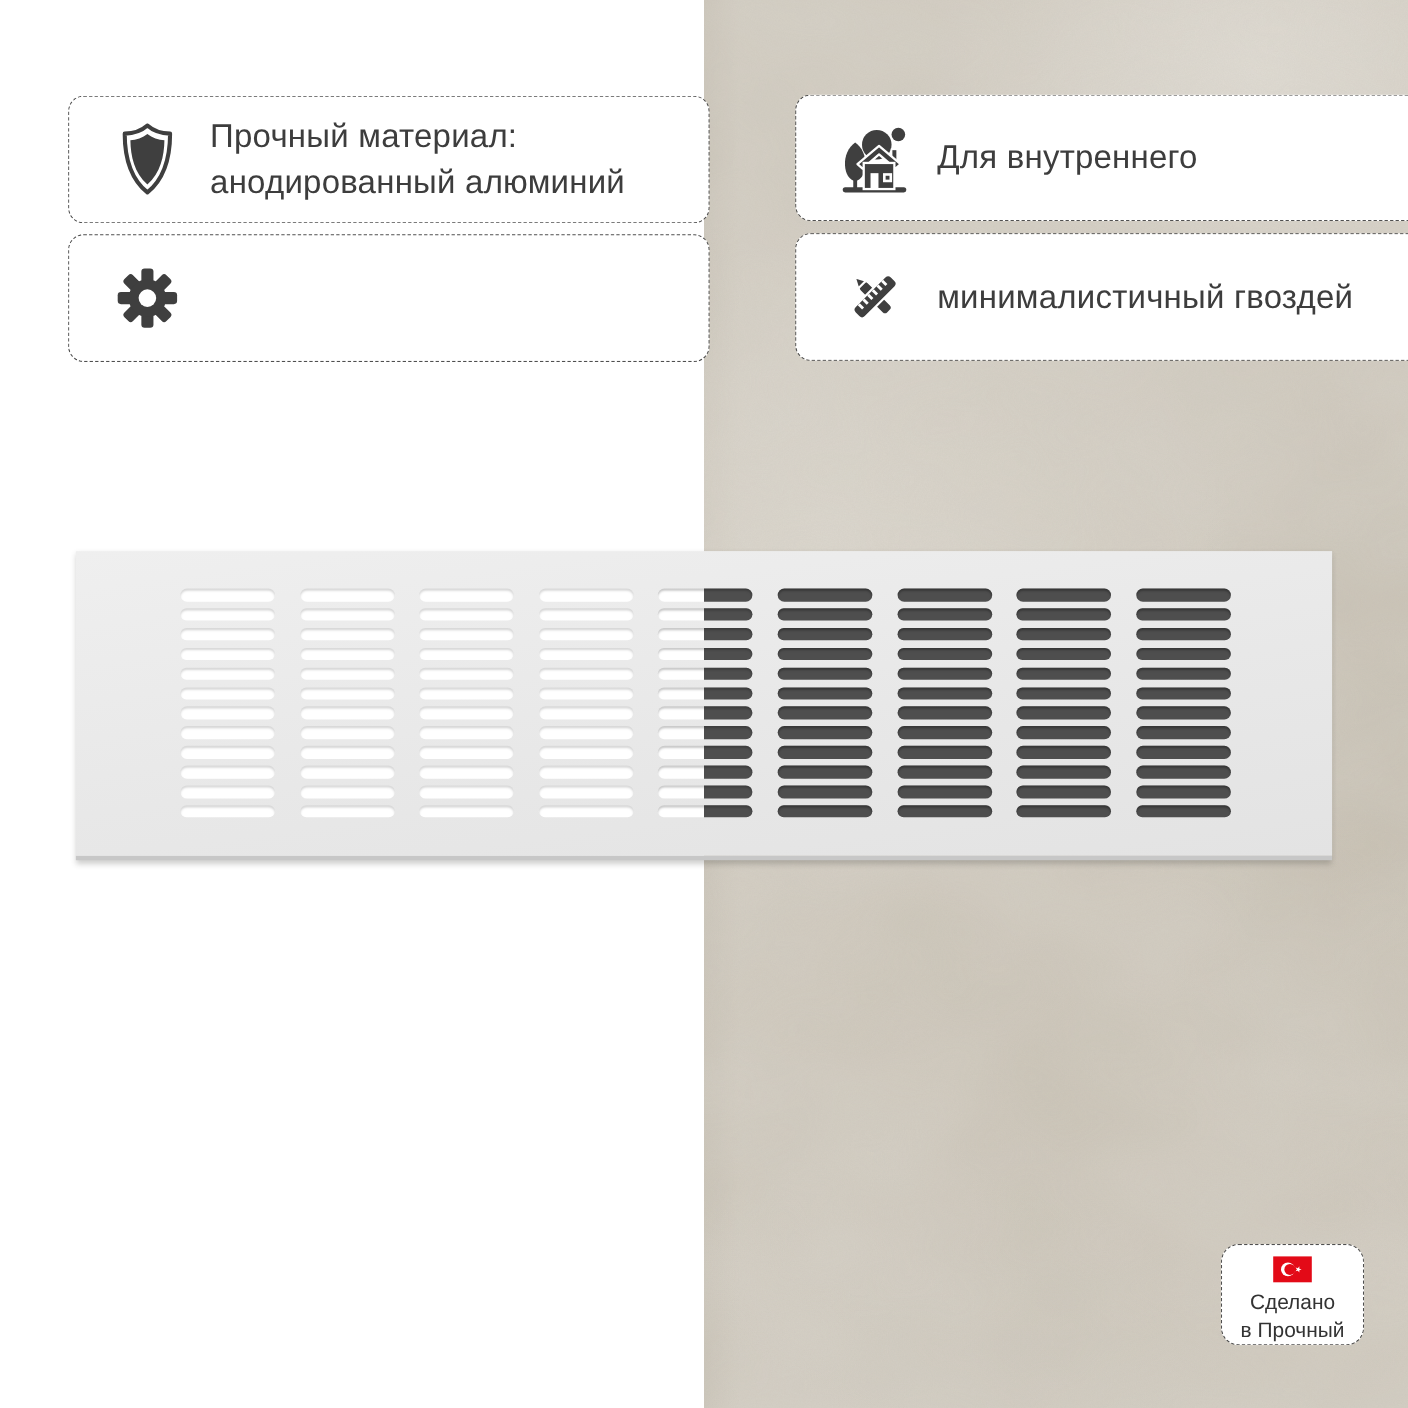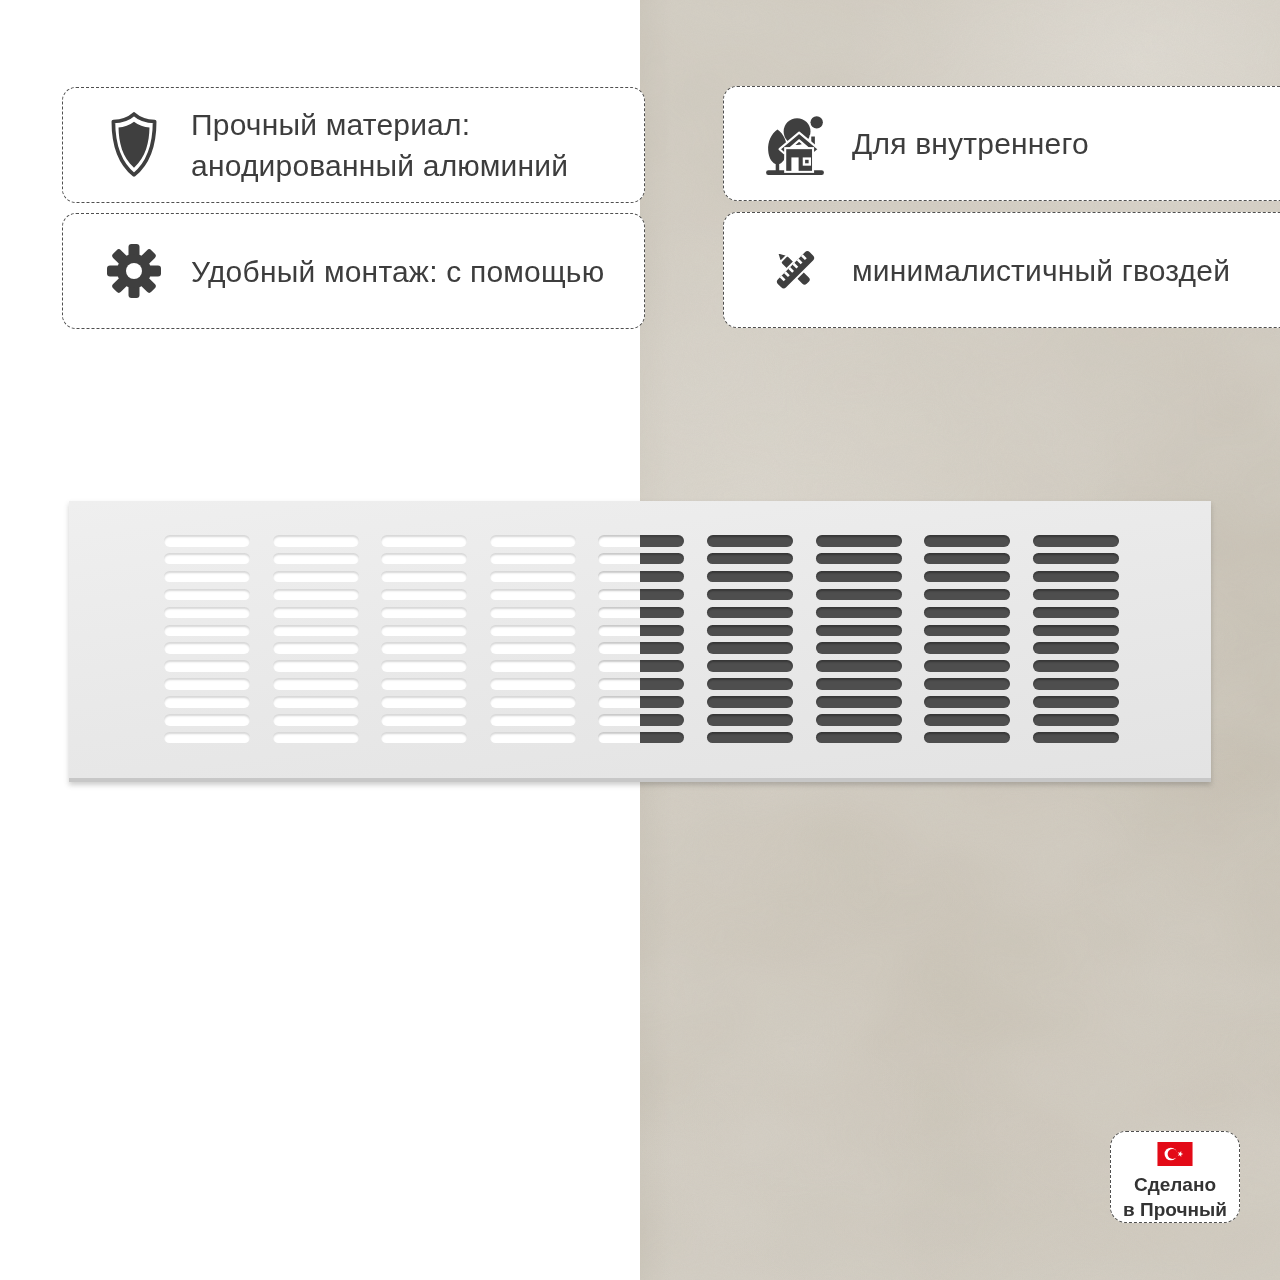--- a/index.html
+++ b/index.html
@@ -39,21 +39,21 @@
   .slot{position:absolute;border-radius:7px;}
   .slot.white{background:#ffffff;box-shadow:inset 0 2px 2px rgba(0,0,0,0.16);}
   .slot.dark{background:#4e4e4e;box-shadow:inset 0 2px 2px rgba(0,0,0,0.30);}
   .slot.split{box-shadow:inset 0 2px 2px rgba(0,0,0,0.22);}
 
   
   .badge{position:absolute;left:1110px;top:1131px;width:130px;height:92px;background:#ffffff;
     border:1.5px dashed #4f4f4f;border-radius:16px;box-sizing:border-box;
     display:flex;flex-direction:column;align-items:center;padding-top:10px;}
   .badge .flag{margin-bottom:6px;}
-  .badge-line{color:#333333;font-size:19px;font-weight:bold;line-height:25px;text-align:center;}
+  .badge-line{color:#333333;font-size:19px;font-weight:normal;line-height:25px;text-align:center;}
 </style>
 </head>
 <body>
 
 <div class="canvas">
 
   <div class="bg-left"></div>
 
   <div class="bg-right">
     <svg class="noise" width="640" height="1280">
@@ -94,21 +94,20 @@
           <rect x="-5.5" y="-27" width="11" height="15" rx="3" transform="rotate(180)"></rect>
           <rect x="-5.5" y="-27" width="11" height="15" rx="3" transform="rotate(225)"></rect>
           <rect x="-5.5" y="-27" width="11" height="15" rx="3" transform="rotate(270)"></rect>
           <rect x="-5.5" y="-27" width="11" height="15" rx="3" transform="rotate(315)"></rect>
           <circle r="17"></circle>
         </g>
         <circle r="8" fill="#ffffff"></circle>
       </svg>
     </span>
     <div class="feature-text">
-      <div>Удобный монтаж: с помощью</div>
     </div>
   </div>
 
   <div class="feature-box fb3">
     <span class="feature-icon">
       <svg width="60" height="64" viewBox="0 0 58 62">
         <g fill="#3f3f3f">
           <circle cx="31" cy="19" r="13"></circle>
           <circle cx="50" cy="10" r="6"></circle>
           <path d="M12 17 C6 21 2.5 29 3 37 C3.5 45 7 50 12 51 C17 50 20.5 45 21 37 C21.5 29 18 21 12 17 Z"></path>

